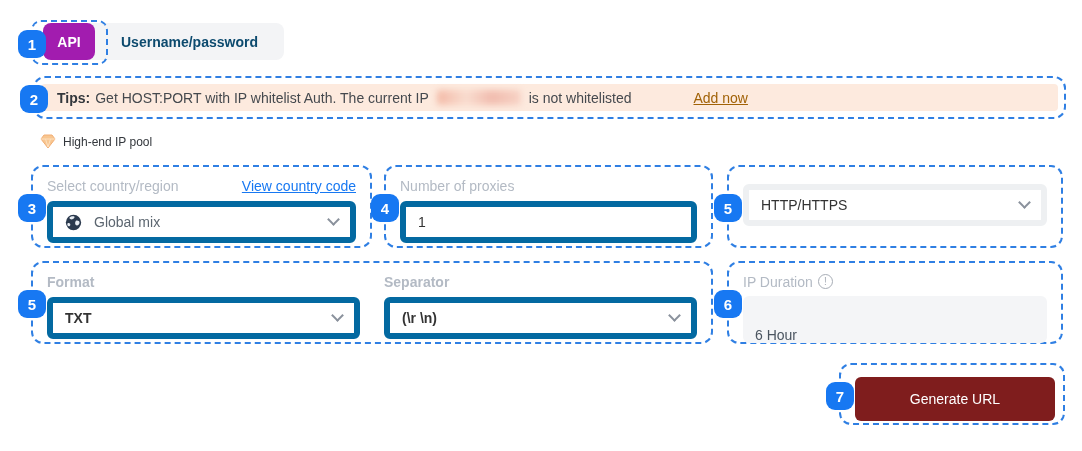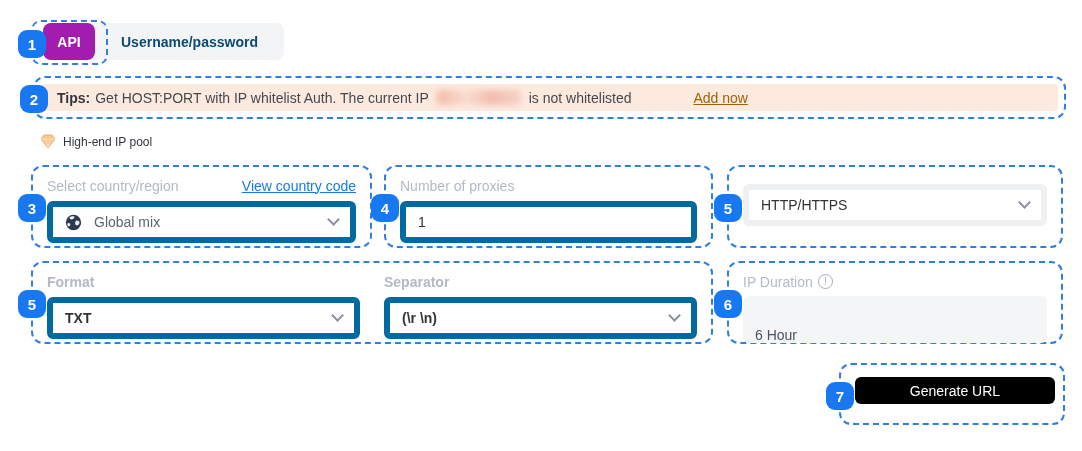--- a/index.html
+++ b/index.html
@@ -45,21 +45,21 @@
   .chev{width:9px;height:9px;border-right:2px solid #8a919c;border-bottom:2px solid #8a919c;
         transform:rotate(45deg);margin-top:-5px;flex:0 0 auto;}
   .two-col{display:flex;gap:24px;font-weight:bold;}
   .two-col>div{flex:1;}
   .gray-box{margin-top:6px;height:47px;background:#f4f5f7;border-radius:6px;display:flex;
             align-items:flex-end;padding:0 12px;font-size:14px;color:#4b5560;}
   .info-i{width:15px;height:15px;border:1px solid #a7adb6;border-radius:50%;color:#a7adb6;
           font-size:10px;display:inline-flex;align-items:center;justify-content:center;line-height:1;}
 
   
-  .gen-btn{position:absolute;left:14px;top:12px;right:8px;height:27px;background:#000000;color:#fff;
+  .gen-btn{position:absolute;left:14px;top:12px;right:8px;height:44px;background:#7f1d1d;color:#fff;
            border:none;border-radius:6px;font-size:14px;cursor:pointer;}
   .icon-svg{flex:0 0 auto;display:inline-flex;}
   .gap-r{margin-right:12px;}
 </style>
 </head>
 <body>
 
 <div class="stage">
 
   <div class="tabs-group">

